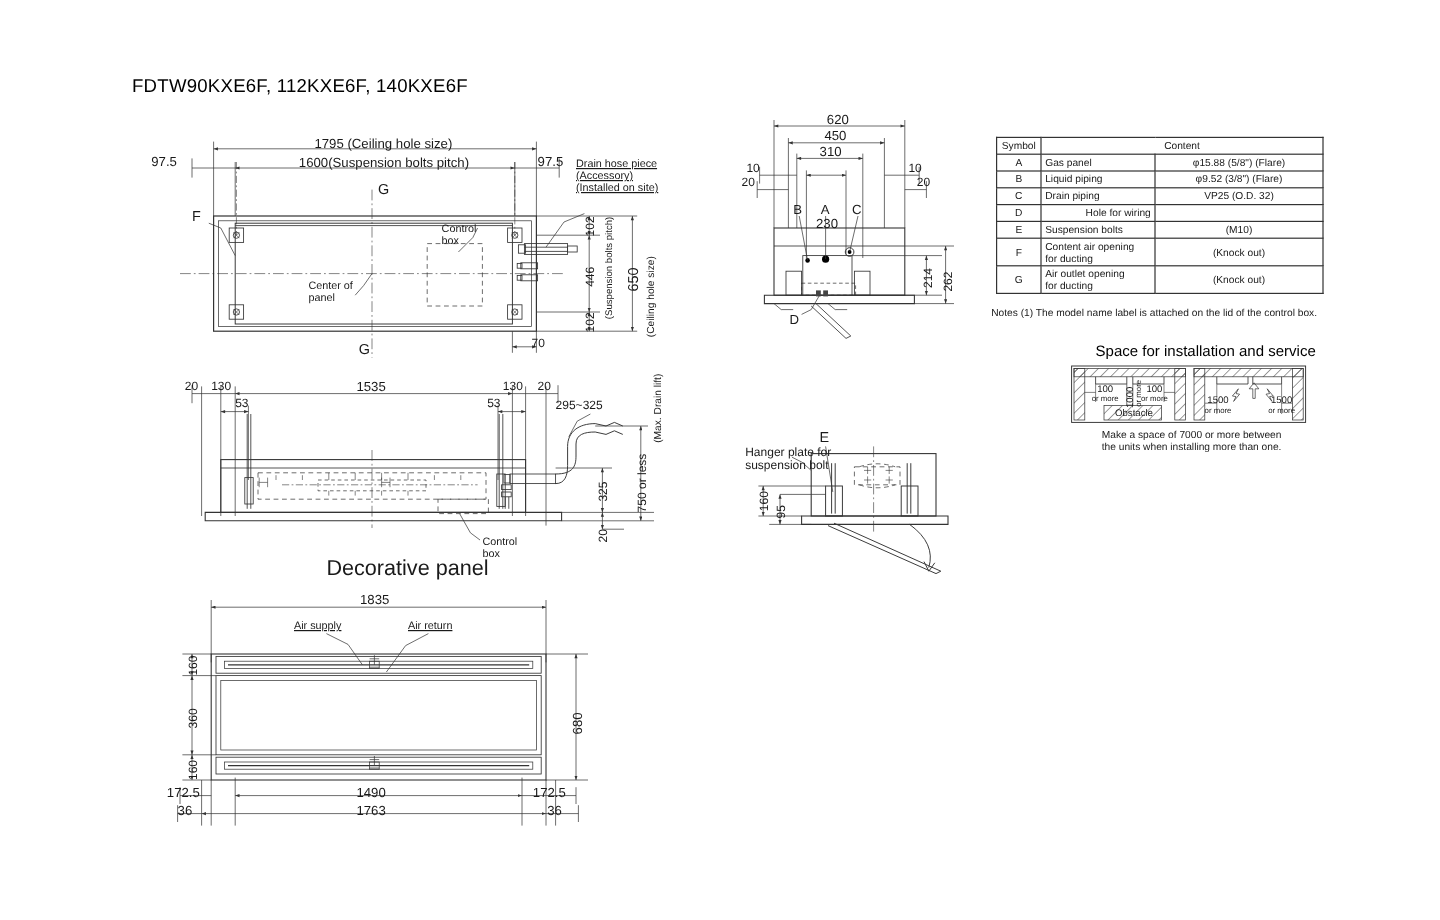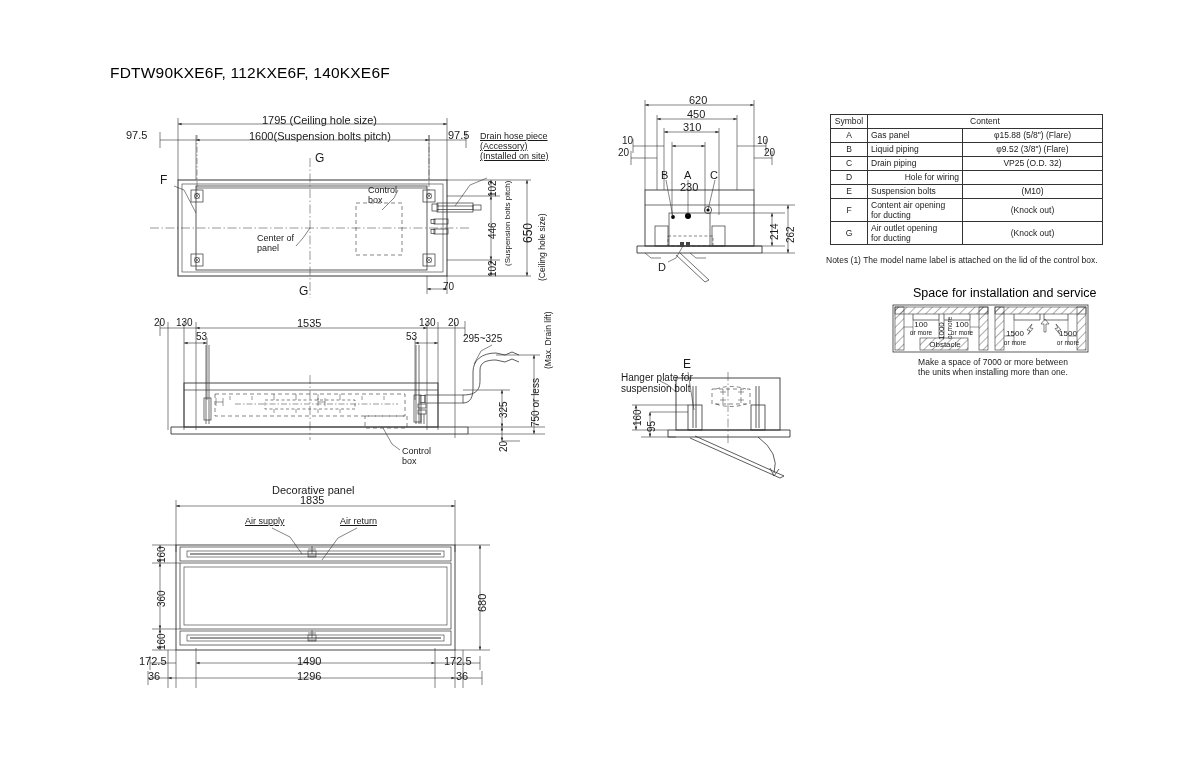--- a/index.html
+++ b/index.html
@@ -480,33 +480,33 @@
 <div class="lbl vert" style="left:544px;top:369px;transform:rotate(-90deg);font-size:8.5px;">(Max. Drain lift)</div>
 <div class="lbl" style="left:402px;top:446px;font-size:9px;">Control
 box</div>
 
 <div class="lbl" style="left:580px;top:372px;font-size:10px;margin-left:41px;">Hanger plate for
 suspension bolt</div>
 <div class="lbl" style="left:683px;top:358px;font-size:12px;">E</div>
 <div class="lbl vert" style="left:632px;top:426px;transform:rotate(-90deg);font-size:10px;">160</div>
 <div class="lbl vert" style="left:646px;top:432px;transform:rotate(-90deg);font-size:10px;">95</div>
 
-<div class="lbl" style="left:272px;top:484px;font-size:11px;">Decorative panel</div>
+<div class="lbl" style="left:272px;top:463px;font-size:18px;">Decorative panel</div>
 <div class="lbl" style="left:300px;top:494px;font-size:11px;">1835</div>
 <div class="lbl" style="left:245px;top:516px;font-size:9px;text-decoration:underline;text-align:right;">Air supply</div>
 <div class="lbl" style="left:340px;top:516px;font-size:9px;text-decoration:underline;">Air return</div>
 <div class="lbl vert" style="left:156px;top:563px;transform:rotate(-90deg);font-size:10px;">160</div>
 <div class="lbl vert" style="left:156px;top:607px;transform:rotate(-90deg);font-size:10px;">360</div>
 <div class="lbl vert" style="left:156px;top:650px;transform:rotate(-90deg);font-size:10px;">160</div>
 <div class="lbl vert" style="left:476px;top:612px;transform:rotate(-90deg);font-size:11px;">680</div>
 <div class="lbl" style="left:139px;top:655px;font-size:11px;">172.5</div>
 <div class="lbl" style="left:297px;top:655px;font-size:11px;">1490</div>
 <div class="lbl" style="left:444px;top:655px;font-size:11px;">172.5</div>
 <div class="lbl" style="left:148px;top:670px;font-size:11px;">36</div>
-<div class="lbl" style="left:297px;top:670px;font-size:11px;">1296</div>
+<div class="lbl" style="left:297px;top:670px;font-size:11px;">1763</div>
 <div class="lbl" style="left:456px;top:670px;font-size:11px;">36</div>
 
 <table class="tbl" id="symtbl" style="left:830px;top:114px;width:273px;">
   <tbody>
     <tr>
       <td class="ctr" style="width:30px">Symbol</td>
       <td class="ctr" colspan="2">Content</td>
     </tr>
   <tr>
         <td class="ctr" style="width: 30px;">A</td>

